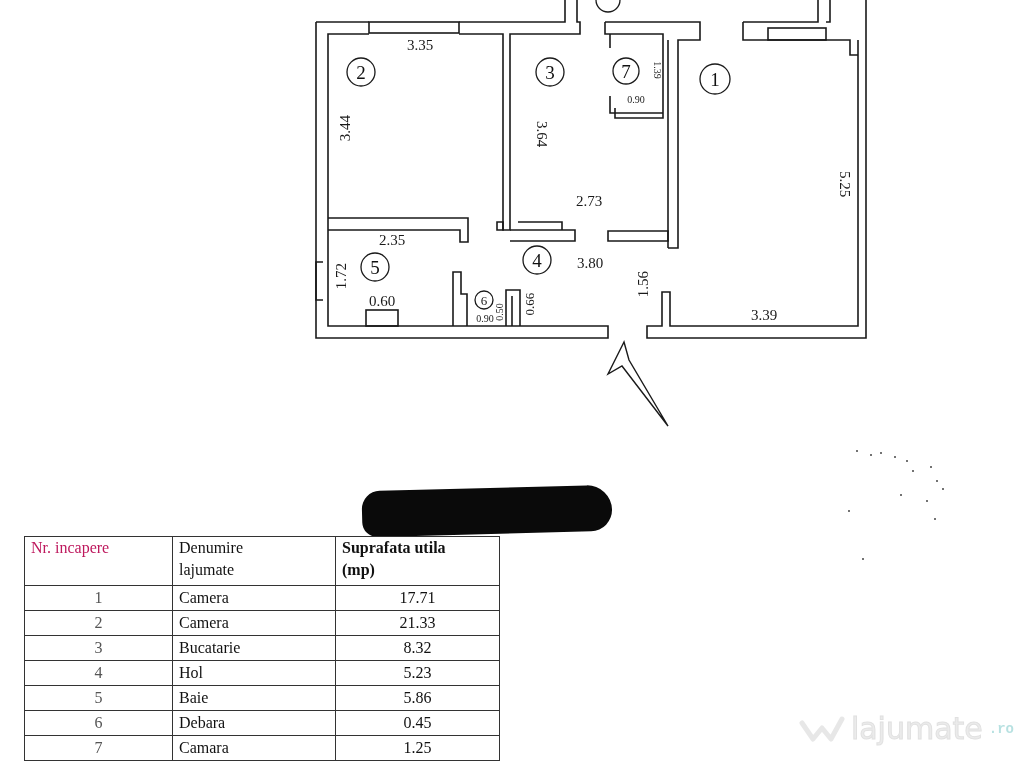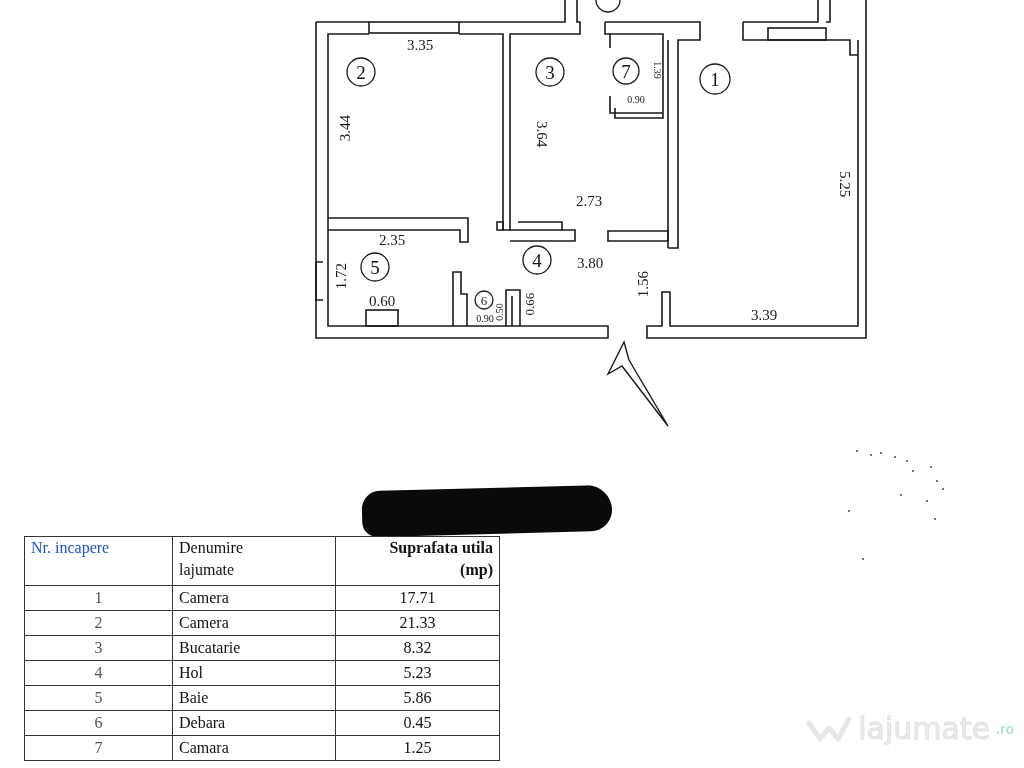--- a/index.html
+++ b/index.html
@@ -5,29 +5,29 @@
   html,body{margin:0;padding:0;background:#fff;}
   body{width:1024px;height:768px;position:relative;overflow:hidden;font-family:"Liberation Serif",serif;color:#111;}
   #plan{position:absolute;left:0;top:0;width:1024px;height:440px;}
   .dim{font-family:"Liberation Serif",serif;font-size:15px;fill:#1a1a1a;}
   .dim-sm{font-family:"Liberation Serif",serif;font-size:10px;fill:#1a1a1a;}
   .num{font-family:"Liberation Serif",serif;font-size:19px;fill:#111;}
   .redact{position:absolute;left:362px;top:488px;width:250px;height:46px;background:#0a0a0a;border-radius:22px 30px 26px 18px;transform:rotate(-1.5deg);}
   table.areas{position:absolute;left:24px;top:536px;border-collapse:collapse;font-size:16px;width:476px;}
   table.areas td, table.areas th{border:1.5px solid #333;padding:0 6px;height:24px;font-weight:normal;}
   table.areas th{vertical-align:top;text-align:left;height:48px;line-height:22px;font-size:16px;}
-  table.areas th.c0{color:#1d4ed8;width:135px;}
+  table.areas th.c0{color:#be185d;width:135px;}
   table.areas th.c1{width:150px;margin-top:46px;}
-  table.areas th.c2{text-align:right;font-weight:bold;margin-top:9px;}
+  table.areas th.c2{text-align:left;font-weight:bold;margin-top:9px;}
   table.areas td.c0{text-align:center;color:#555;}
   table.areas td.c2{text-align:center;}
   table.areas tr.row td{line-height:22px;}
   .watermark{position:absolute;right:10px;bottom:22px;display:flex;align-items:center;gap:6px;opacity:0.55;}
   .wm-text{font-family:"DejaVu Sans",sans-serif;font-size:30px;color:#dcdcdc;-webkit-text-stroke:1px #c8c8c8;letter-spacing:0px;}
-  .wm-tld{font-family:Liberation Sans, sans-serif;font-size:14px;color:#7ec9c9;font-weight:bold;}
+  .wm-tld{font-family:Liberation Mono, monospace;font-size:14px;color:#7ec9c9;font-weight:bold;}
   .speckles{position:absolute;left:840px;top:430px;width:120px;height:140px;}
   .spk{position:absolute;width:2px;height:2px;background:#444;border-radius:50%;}
 </style>
 </head>
 <body>
 
 <svg id="plan" viewBox="0 0 1024 440" xmlns="http://www.w3.org/2000/svg">
   <g fill="none" stroke="#1a1a1a" stroke-width="1.6">
 
     <path d="M316 22 L316 338 L608 338 L608 326 L328 326 L328 34 L369 34"></path>

